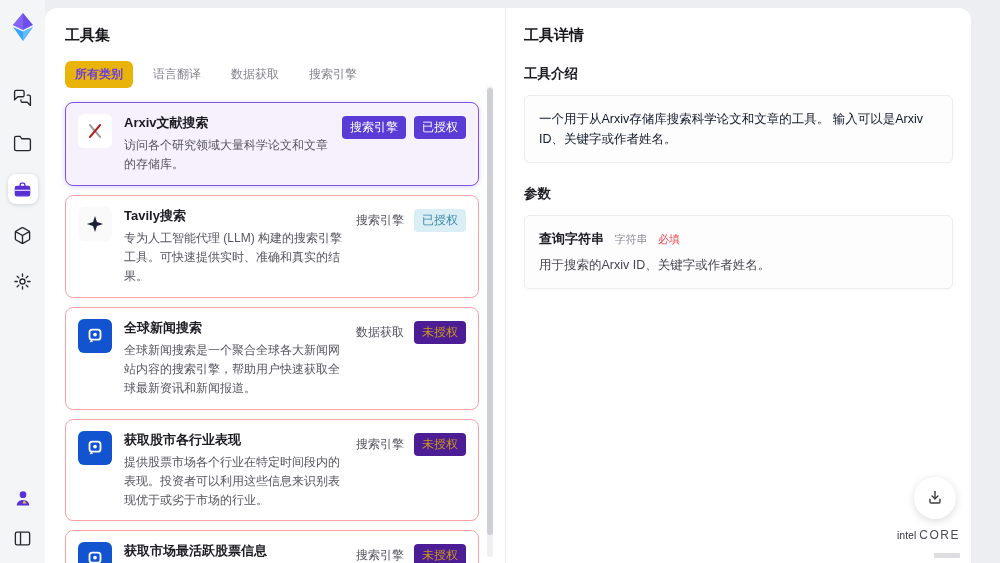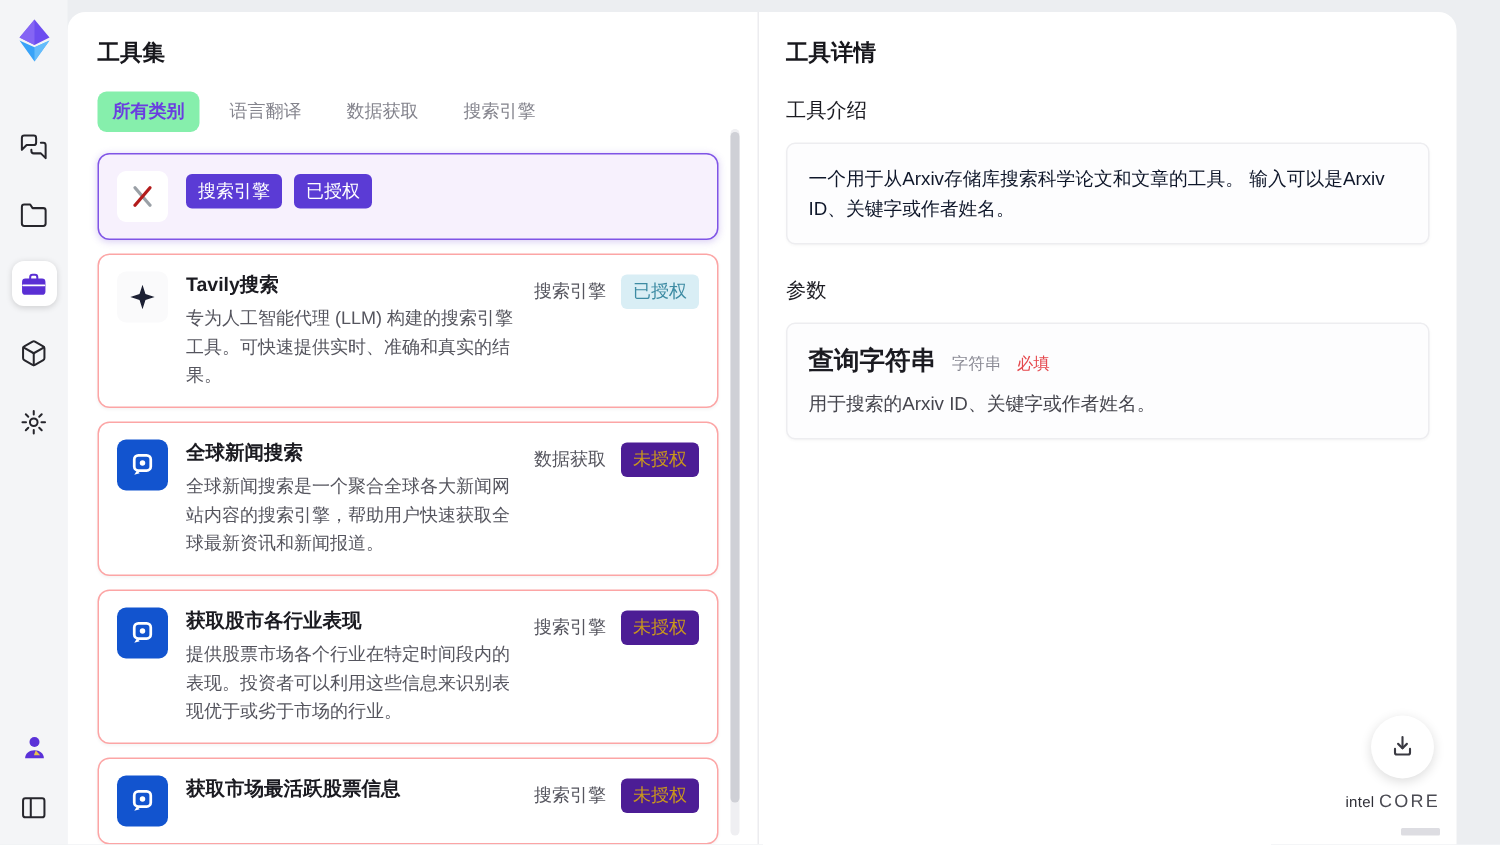--- a/index.html
+++ b/index.html
@@ -24,21 +24,21 @@
 
   
   .main { position:absolute; left:45px; top:8px; right:5px; bottom:0;
     background:#ffffff; border-radius:12px 12px 0 0; display:flex; overflow:hidden; }
 
   
   .tools-panel { width:460px; min-width:460px; padding:18px 26px 0 20px; position:relative; }
   .page-title { font-size:15px; font-weight:700; color:#17171c; margin-bottom:16px; }
   .tabs { display:flex; align-items:center; gap:10px; margin-bottom:14px; }
   .tab { font-size:12px; color:#84848d; padding:5px 10px; border-radius:6px; cursor:pointer; white-space:nowrap; }
-  .tab.active { color:#6a3de0; background:#86efac; font-weight:600; }
+  .tab.active { color:#6a3de0; background:#eab308; font-weight:600; }
 
   .tool-list { display:flex; flex-direction:column; gap:9px; }
   .card { display:flex; align-items:flex-start; gap:12px; background:#fff;
     border:1px solid #fca5a5; border-radius:8px; padding:11px 12px;
     box-shadow:0 1px 2px rgba(0,0,0,.04); cursor:pointer; }
   .card.selected { background:#f7f1fd; border:1px solid #8055e6;
     box-shadow:0 1px 5px rgba(110,70,210,.25); }
   .tool-icon { width:34px; height:34px; min-width:34px; border-radius:6px;
     display:flex; align-items:center; justify-content:center; background:#fff; }
   .card.selected .tool-icon { background:#ffffff; }
@@ -55,26 +55,26 @@
   .b-yellow { background:#4c1d95; color:#c9971c; }
 
   .scrollbar { position:absolute; right:12px; top:78px; bottom:6px; width:6px;
     background:#efeff2; border-radius:3px; }
   .scrollbar .thumb { position:absolute; top:2px; left:0; width:6px; height:95%;
     background:#cfd0d6; border-radius:3px; }
 
   
   .details-panel { flex:1; border-left:1px solid #ececef; padding:18px 18px 0 18px; }
   .details-title { font-size:15px; font-weight:700; color:#17171c; margin-bottom:20px; }
-  .section-head { font-size:13.5px; font-weight:400; color:#1b1b21; margin:0 0 12px 0; }
+  .section-head { font-size:13.5px; font-weight:700; color:#1b1b21; margin:0 0 12px 0; }
   .info-box { border:1px solid #ededf0; background:#fdfdfe; border-radius:6px;
     padding:13px 14px; box-shadow:0 1px 2px rgba(0,0,0,.03); margin-bottom:22px; }
   .intro-text { font-size:12.5px; color:#0f172a; line-height:1.6; }
   .param-head { margin-bottom:8px; }
-  .param-name { font-size:17px; font-weight:700; color:#1b1b21;font-family:Liberation Mono, monospace; }
+  .param-name { font-size:13px; font-weight:700; color:#1b1b21;font-family:Liberation Mono, monospace; }
   .param-type { font-size:11px; color:#8a8a94; margin-left:6px; }
   .param-required { font-size:11px; color:#e5484d; margin-left:6px; }
   .param-desc { font-size:12.5px; color:#45454d; line-height:1.55; }
 
   
   .float-download { position:absolute; right:20px; bottom:44px; width:42px; height:42px;
     border-radius:50%; background:#fff; box-shadow:0 2px 8px rgba(0,0,0,.14);
     display:flex; align-items:center; justify-content:center; cursor:pointer; z-index:5; }
   .float-download svg { width:20px; height:20px; stroke:#3a3a42; fill:none;
     stroke-width:1.7; stroke-linecap:round; stroke-linejoin:round; }
@@ -162,20 +162,24 @@
 
       <div class="tool-list">
 
         <div class="card selected">
           <div class="tool-icon">
             <svg viewBox="0 0 24 24" width="20" height="20" stroke-linecap="round">
               <line x1="6" y1="5" x2="18" y2="19" stroke="#9aa0a6" stroke-width="2.6"></line>
               <line x1="18" y1="5" x2="6" y2="19" stroke="#b31b1b" stroke-width="2.6"></line>
             </svg>
           </div>
+          <div class="tool-text">
+            <div class="tool-name">Arxiv文献搜索</div>
+            <div class="tool-desc">访问各个研究领域大量科学论文和文章的存储库。</div>
+          </div>
           <div class="tool-badges">
             <span class="badge b-purple">搜索引擎</span>
             <span class="badge b-purple">已授权</span>
           </div>
         </div>
 
         <div class="card">
           <div class="tool-icon plain">
             <svg viewBox="0 0 20 20" width="18" height="18">
               <polygon points="10,1 12.2,7.8 19,10 12.2,12.2 10,19 7.8,12.2 1,10 7.8,7.8" fill="#1c2033"></polygon>

